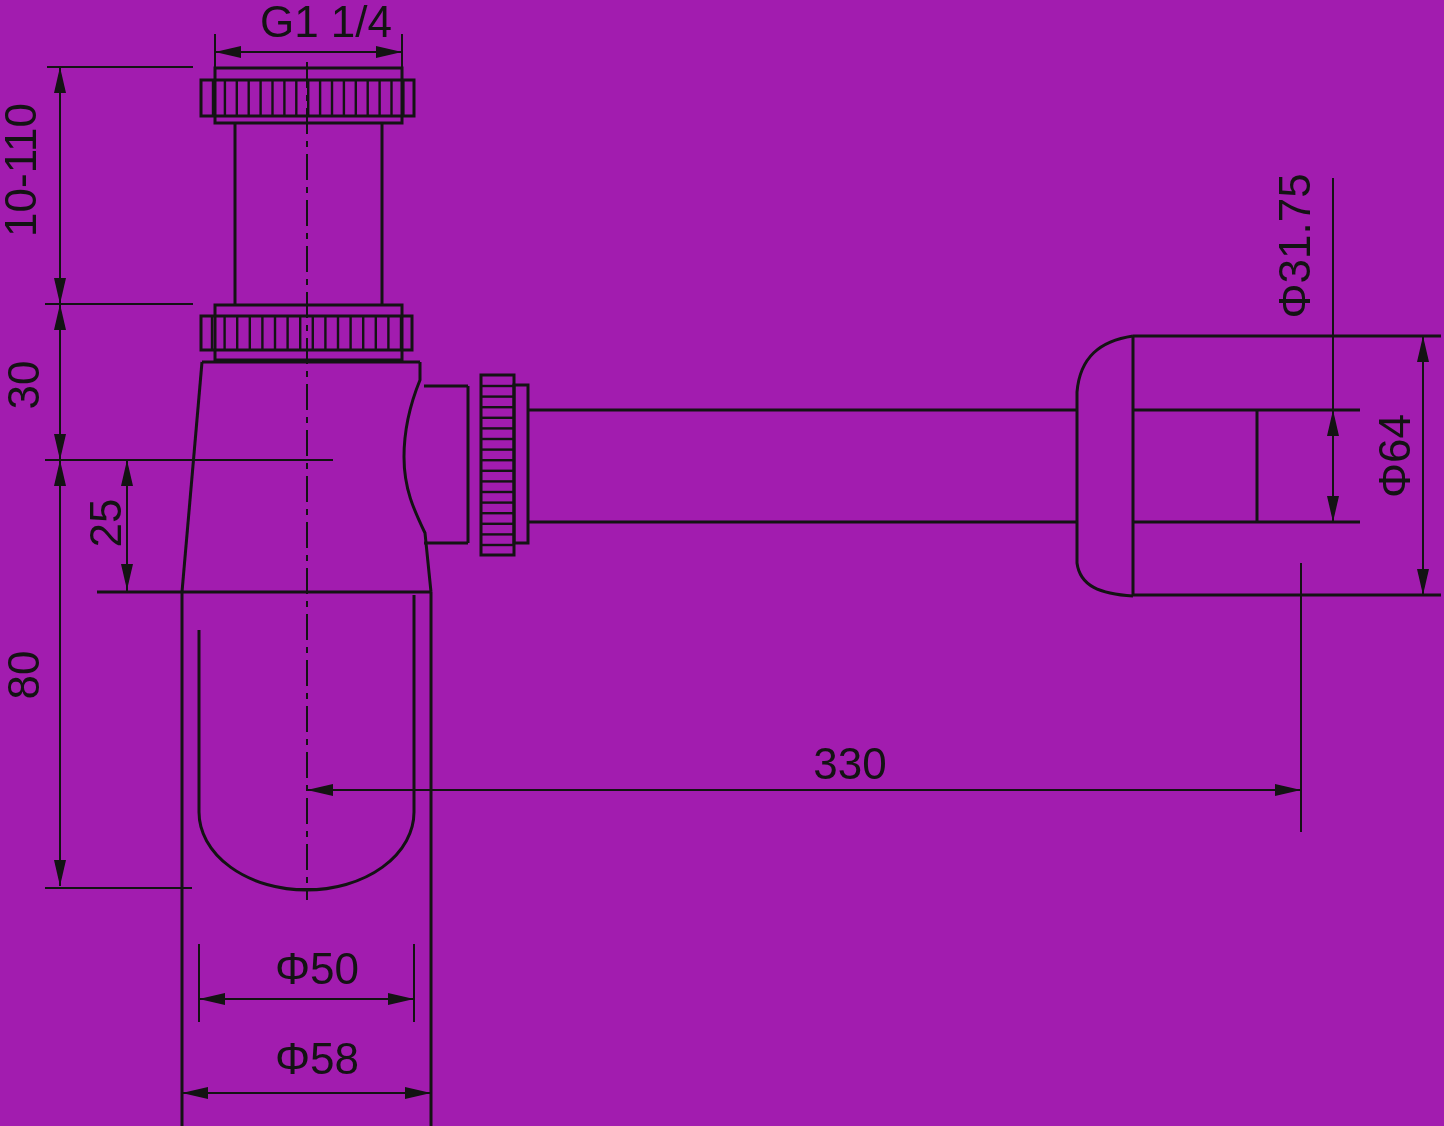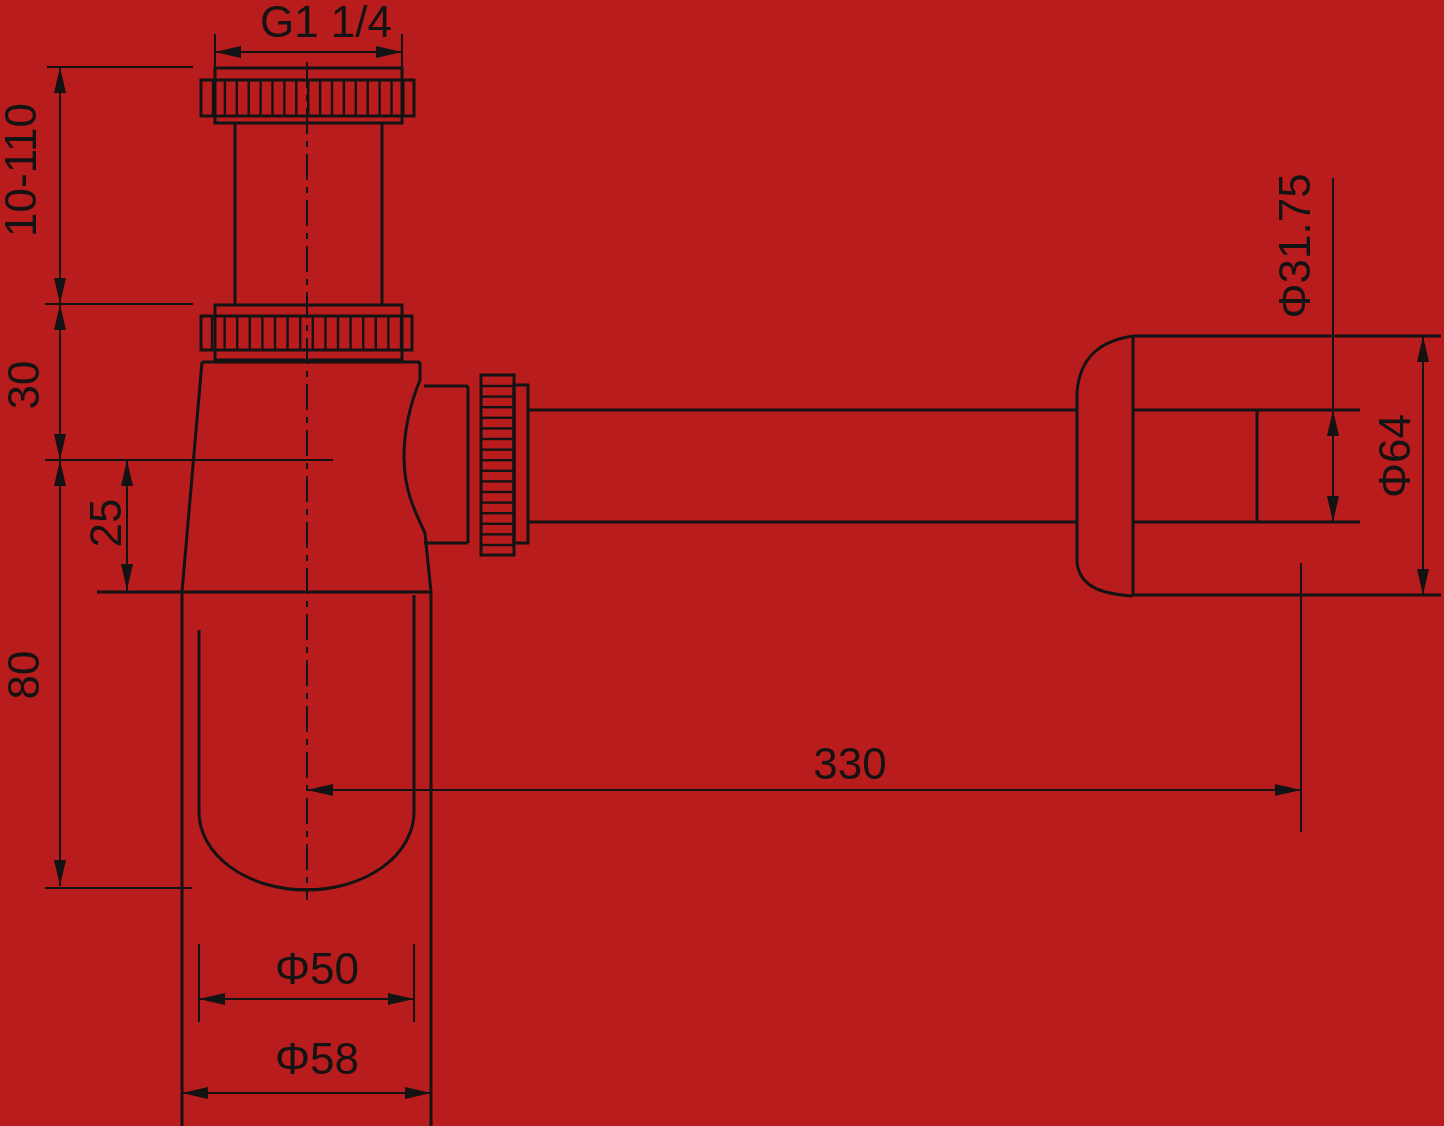--- a/index.html
+++ b/index.html
@@ -1,16 +1,16 @@
 <!DOCTYPE html>
 <html><head>
 <meta charset="utf-8">
 <style>
   html,body{margin:0;padding:0;background:#ffffff;}
-  #stage{position:relative;width:1444px;height:1126px;background:#b91c1c;overflow:hidden;}
+  #stage{position:relative;width:1444px;height:1126px;background:#a21caf;overflow:hidden;}
   svg{display:block;}
   
   .o{stroke:#131313;stroke-width:3;fill:none;stroke-linecap:butt;}
   
   .d{stroke:#131313;stroke-width:2;fill:none;}
   
   .t{stroke:#131313;stroke-width:2.4;fill:none;}
   
   .ah{fill:#131313;stroke:none;}
   

